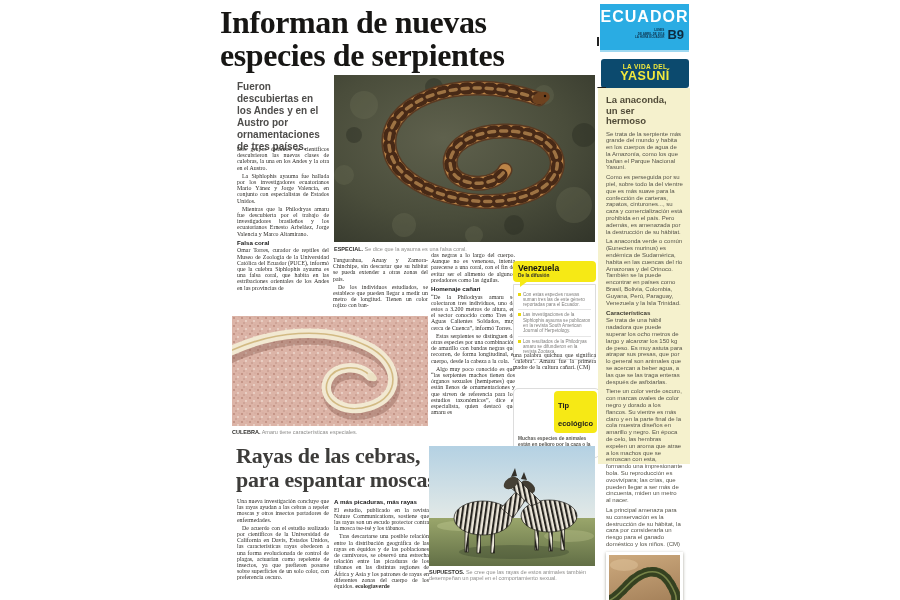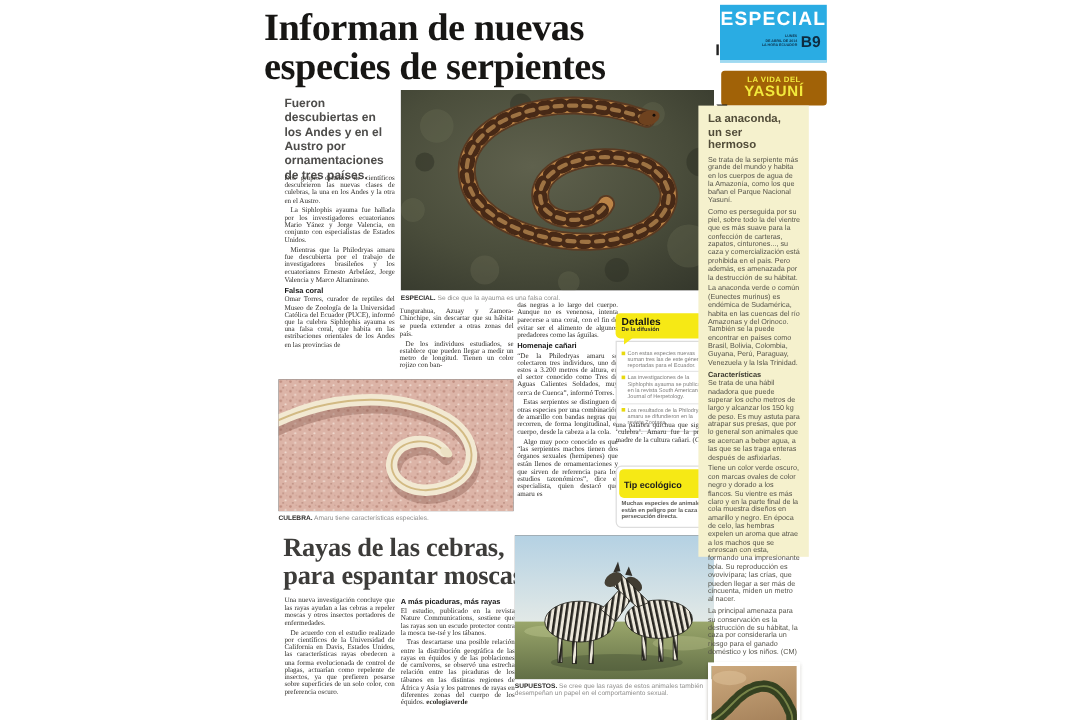--- a/index.html
+++ b/index.html
@@ -23,21 +23,21 @@
 
   
   .planeta{background:#2aace3;border-bottom:2px solid #9fd9f1;text-align:center;}
   .planeta .sec{font:700 16px/18px "Liberation Sans",sans-serif;color:#ffffff;letter-spacing:1px;padding-top:4px;}
   .mastrow{display:flex;justify-content:flex-end;align-items:center;padding:2px 5px 2px 0;margin-left:32px;}
   .dlines{text-align:right;font:700 3px/3.5px "Liberation Sans",sans-serif;color:#0d3550;margin-right:3px;}
   .pagecode{font:700 13px/13px "Liberation Sans",sans-serif;color:#0e2b3f;}
   .tick{background:#222;}
 
   
-  .tab{background:#a16207;border-radius:3px;text-align:center;padding-top:4px;}
+  .tab{background:#0c4a6e;border-radius:3px;text-align:center;padding-top:4px;}
   .tab .t1{font:700 6.5px/7px "Liberation Sans",sans-serif;color:#f2e93c;letter-spacing:.4px;}
   .tab .t2{font:700 12.5px/13px "Liberation Sans",sans-serif;color:#f2e93c;letter-spacing:.6px;}
   .notch{width:0;height:0;border-top:11px solid #1d1d1b;border-left:9px solid transparent;}
   .sidebar{background:#f5f1cd;padding:7px 7px 0 8px;box-sizing:border-box;}
   .sidebar .stitle{font:700 9.5px/10.5px "Liberation Sans",sans-serif;color:#514c39;width:62px;margin-bottom:4px;}
   .sidebar p{margin:0 0 3px;font:400 6px/6.8px "Liberation Sans",sans-serif;color:#56544a;text-align:left;}
   .sidebar .ssub{font:700 6.2px/7px "Liberation Sans",sans-serif;color:#3c3a30;margin:3px 0 1px;}
   .sphoto{border:3px solid #fff;box-shadow:0 1px 3px rgba(60,55,30,.45);margin:4px 0 3px;}
 
   
@@ -45,29 +45,29 @@
   .dbubble:after{content:"";position:absolute;left:7px;bottom:-5px;width:0;height:0;
                  border-top:6px solid #f6e915;border-right:8px solid transparent;}
   .dtitle{font:700 8.5px/9px "Liberation Sans",sans-serif;color:#121212;}
   .dsub{font:700 4.8px/5.5px "Liberation Sans",sans-serif;color:#2d2d2d;}
   .dbody{background:#fff;border:1px solid #dcdcdc;border-radius:0 0 4px 4px;padding:5px 4px 3px;margin-top:2px;}
   .bullet{display:flex;padding:2px 0;}
   .bullet + .bullet{border-top:1px solid #e6e6e6;}
   .bullet .sq{flex:0 0 3px;width:3px;height:3px;background:#e8d90f;margin:1px 2px 0 0;}
   .bullet span.btx{font:400 4.6px/5.3px "Liberation Sans",sans-serif;color:#7f7e7c;text-align:left;}
   .tipbox{border:1px solid #ddd;border-radius:5px;background:#fff;padding:2px;}
-  .tiphead{background:#f6e915;border-radius:4px;padding:3px 4px;}
+  .tiphead{background:#f6e915;border-radius:4px;padding:3px 4px;margin-left:38px;}
   .tiphead span{font:700 7.5px/8px "Liberation Sans",sans-serif;color:#1c1c1c;}
   .tipbody{padding:3px 2px 2px;font:700 4.8px/5.6px "Liberation Sans",sans-serif;color:#5a5955;}
 </style>
 </head>
 <body>
 
 <div class="abs planeta" style="left:600px;top:4px;width:89px;height:46px;">
-  <div class="sec">ESPECIAL</div>
+  <div class="sec">ECUADOR</div>
   <div class="mastrow">
     <div class="dlines">
       <div>LUNES</div>
       <div>DE ABRIL DE 2014</div>
       <div>LA HORA ECUADOR</div>
     </div>
     <div class="pagecode">B9</div>
   </div>
 </div>
 <div class="abs tick" style="left:597px;top:37px;width:2px;height:9px;"></div>
@@ -156,21 +156,21 @@
 <div class="abs bodycol" style="left:431px;top:252px;width:84px;height:208px;overflow:hidden;">
   <p>das negras a lo largo del cuerpo. Aunque no es venenosa, intenta parecerse a una coral, con el fin de evitar ser el alimento de algunos predadores como las águilas.</p>
   <div class="subhead">Homenaje cañari</div>
   <p>“De la Philodryas amaru se colectaron tres individuos, uno de estos a 3.200 metros de altura, en el sector conocido como Tres de Aguas Calientes Soldados, muy cerca de Cuenca”, informó Torres.</p>
   <p class="ind">Estas serpientes se distinguen de otras especies por una combinación de amarillo con bandas negras que recorren, de forma longitudinal, el cuerpo, desde la cabeza a la cola.</p>
   <p class="ind">Algo muy poco conocido es que “las serpientes machos tienen dos órganos sexuales (hemipenes) que están llenos de ornamentaciones y que sirven de referencia para los estudios taxonómicos”, dice el especialista, quien destacó que amaru es</p>
 </div>
 
 <div class="abs" style="left:513px;top:261px;width:83px;">
   <div class="dbubble">
-    <div class="dtitle">Detalles</div>
+    <div class="dtitle">Venezuela</div>
     <div class="dsub">De la difusión</div>
   </div>
   <div class="dbody">
     <div class="bullet">
       <span class="sq"></span>
       <span class="btx">Con estas especies nuevas suman tres las de este género reportadas para el Ecuador.</span>
     </div>
     <div class="bullet">
       <span class="sq"></span>
       <span class="btx">Las investigaciones de la Siphlophis ayauma se publicaron en la revista South American Journal of Herpetology.</span>
@@ -258,21 +258,21 @@
   <b>SUPUESTOS.</b>
   <span>Se cree que las rayas de estos animales también desempeñan un papel en el comportamiento sexual.</span>
 </div>
 
 <div class="abs tab" style="left:601px;top:59px;width:88px;height:25px;">
   <div class="t1">LA VIDA DEL</div>
   <div class="t2">YASUNÍ</div>
 </div>
 <div class="abs notch" style="left:597px;top:87px;"></div>
 
-<div class="abs sidebar" style="left:582px;top:88px;width:92px;height:376px;">
+<div class="abs sidebar" style="left:598px;top:88px;width:92px;height:376px;">
   <div class="stitle">La anaconda, un ser hermoso</div>
   <p>Se trata de la serpiente más grande del mundo y habita en los cuerpos de agua de la Amazonía, como los que bañan el Parque Nacional Yasuní.</p>
   <p>Como es perseguida por su piel, sobre todo la del vientre que es más suave para la confección de carteras, zapatos, cinturones..., su caza y comercialización está prohibida en el país. Pero además, es amenazada por la destrucción de su hábitat.</p>
   <p>La anaconda verde o común (Eunectes murinus) es endémica de Sudamérica, habita en las cuencas del río Amazonas y del Orinoco. También se la puede encontrar en países como Brasil, Bolivia, Colombia, Guyana, Perú, Paraguay, Venezuela y la Isla Trinidad.</p>
   <div class="ssub">Características</div>
   <p>Se trata de una hábil nadadora que puede superar los ocho metros de largo y alcanzar los 150 kg de peso. Es muy astuta para atrapar sus presas, que por lo general son animales que se acercan a beber agua, a las que se las traga enteras después de asfixiarlas.</p>
   <p>Tiene un color verde oscuro, con marcas ovales de color negro y dorado a los flancos. Su vientre es más claro y en la parte final de la cola muestra diseños en amarillo y negro. En época de celo, las hembras expelen un aroma que atrae a los machos que se enroscan con esta, formando una impresionante bola. Su reproducción es ovovivípara; las crías, que pueden llegar a ser más de cincuenta, miden un metro al nacer.</p>
   <p>La principal amenaza para su conservación es la destrucción de su hábitat, la caza por considerarla un riesgo para el ganado doméstico y los niños. (CM)</p>
   <div class="sphoto" style="width:71px;height:56px;">
     <svg width="71" height="56" viewBox="0 0 71 56">

